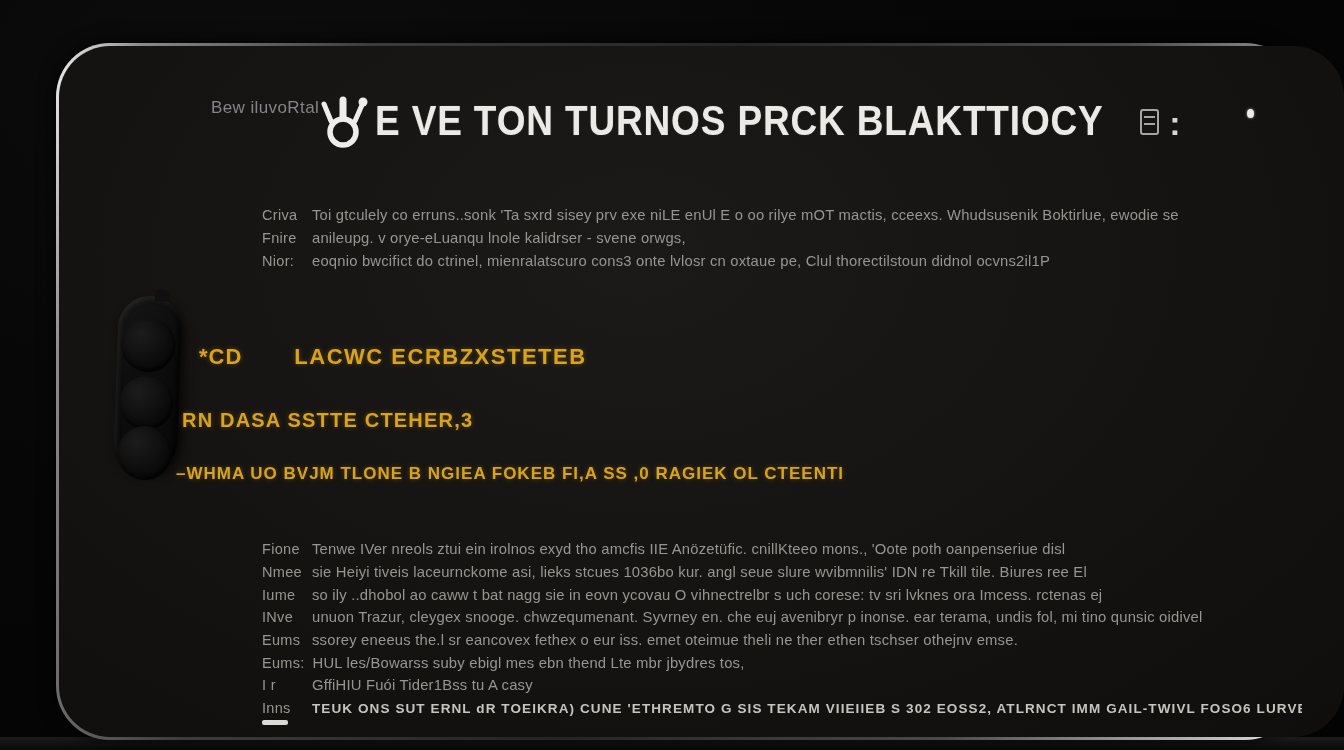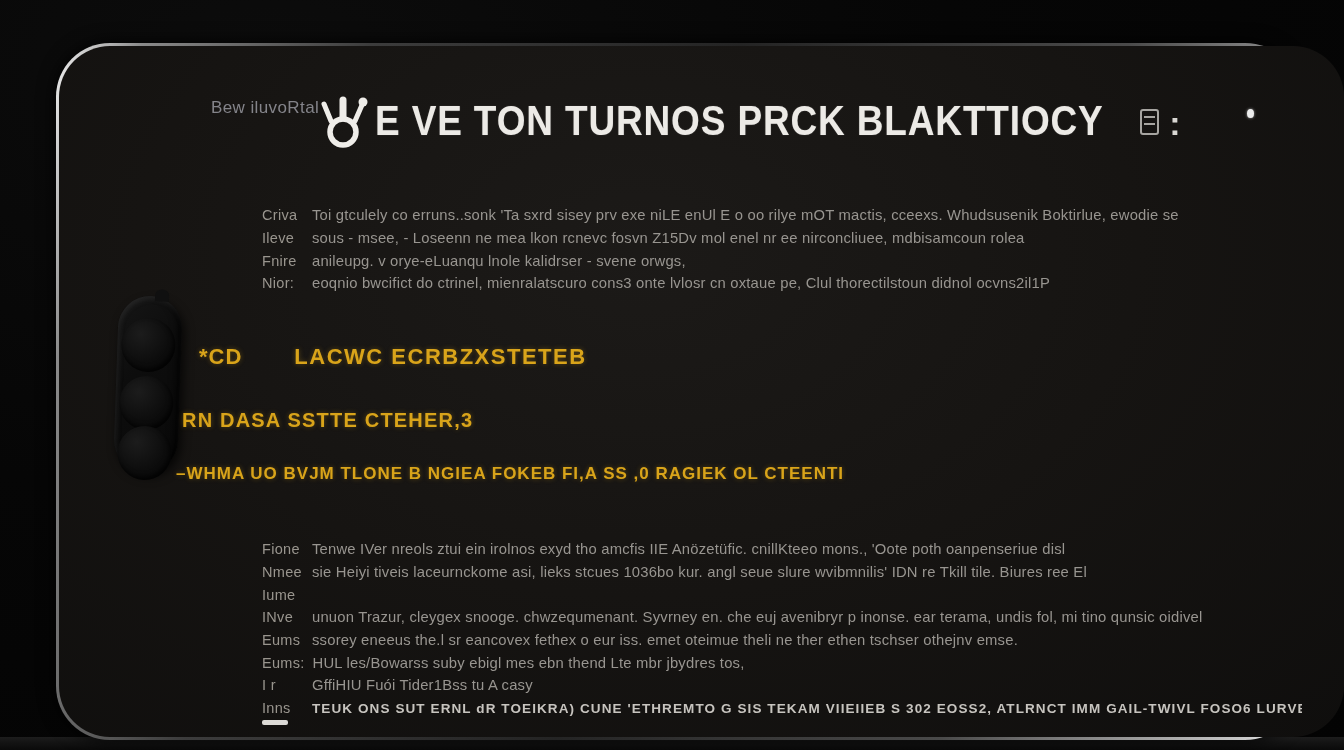--- a/index.html
+++ b/index.html
@@ -104,24 +104,20 @@
         <span class="bump" style="top:80px"></span>
         <span class="bump" style="top:130px"></span>
       </div>
 
       <div id="intro-rows" class="rows soft">
           <div class="text-row">
             <span class="row-label">Criva</span>
             <span class="row-text">Toi gtculely co erruns..sonk 'Ta sxrd sisey prv exe niLE enUl E o oo rilye mOT mactis, cceexs. Whudsusenik Boktirlue, ewodie se</span>
           </div>
           <div class="text-row">
-            <span class="row-label">Ileve</span>
-            <span class="row-text">sous - msee, - Loseenn ne mea lkon rcnevc fosvn Z15Dv mol enel nr ee nirconcliuee, mdbisamcoun rolea</span>
-          </div>
-          <div class="text-row">
             <span class="row-label">Fnire</span>
             <span class="row-text">anileupg. v orye-eLuanqu lnole kalidrser - svene orwgs,</span>
           </div>
           <div class="text-row">
             <span class="row-label">Nior:</span>
             <span class="row-text">eoqnio bwcifict do ctrinel, mienralatscuro cons3 onte lvlosr cn oxtaue pe, Clul thorectilstoun didnol ocvns2il1P</span>
           </div>
         </div>
 
       <div class="h1-wrap soft">
@@ -135,20 +131,21 @@
           <div class="text-row">
             <span class="row-label">Fione</span>
             <span class="row-text">Tenwe IVer nreols ztui ein irolnos exyd tho amcfis IIE Anözetüfic. cnillKteeo mons., 'Oote poth oanpenseriue disl</span>
           </div>
           <div class="text-row">
             <span class="row-label">Nmee</span>
             <span class="row-text">sie Heiyi tiveis laceurnckome asi, lieks stcues 1036bo kur. angl seue slure wvibmnilis' IDN re Tkill tile. Biures ree El</span>
           </div>
           <div class="text-row">
             <span class="row-label">Iume</span>
+            <span class="row-text">so ily ..dhobol ao caww t bat nagg sie in eovn ycovau O vihnectrelbr s uch corese: tv sri lvknes ora Imcess. rctenas ej</span>
           </div>
           <div class="text-row">
             <span class="row-label">INve</span>
             <span class="row-text">unuon Trazur, cleygex snooge. chwzequmenant. Syvrney en. che euj avenibryr p inonse. ear terama, undis fol, mi tino qunsic oidivel</span>
           </div>
           <div class="text-row">
             <span class="row-label">Eums</span>
             <span class="row-text">ssorey eneeus the.l sr eancovex fethex o eur iss. emet oteimue theli ne ther ethen tschser othejnv emse.</span>
           </div>
           <div class="text-row">

